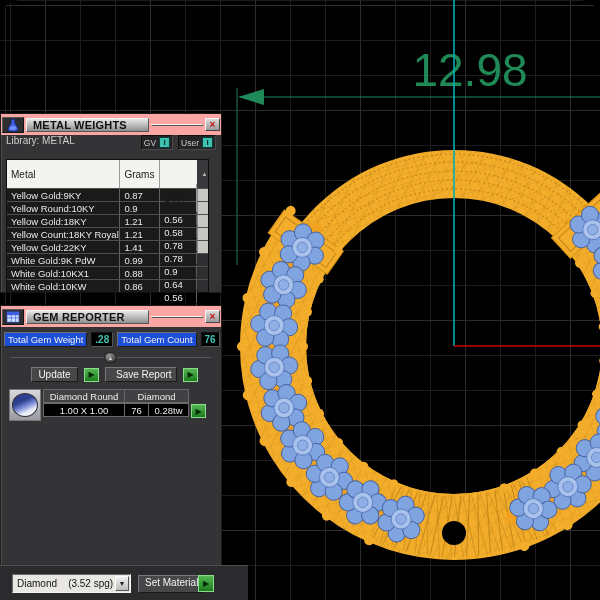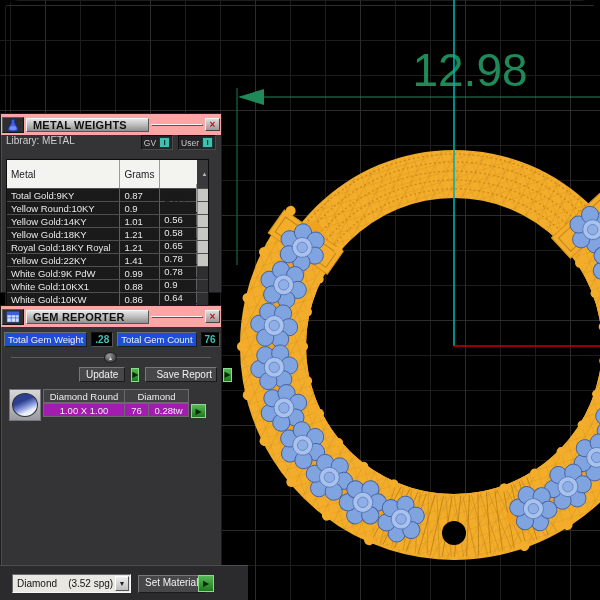--- a/index.html
+++ b/index.html
@@ -73,30 +73,30 @@
     color:var(--teal);font-size:10px;font-weight:bold;text-align:left;padding:1px 3px;}
   .tv-w{width:28px;} .tv-c{width:26px;}
   .divider{position:relative;height:12px;margin-top:2px;}
   .divider .line{position:absolute;left:10px;right:10px;top:6px;border-top:1px solid #5a5a5c;}
   .divider .knob{position:absolute;left:50%;top:1px;width:13px;height:11px;margin-left:-7px;
     border-radius:50%;background:radial-gradient(circle at 35% 30%,#9a9a9c,#48484a 70%);
     border:1px solid #222;color:#ddd;font-size:6px;display:flex;align-items:center;justify-content:center;}
   .btn-row{display:flex;align-items:center;height:17px;margin-top:3px;padding-left:30px;gap:6px;}
   .gbtn{background:#47474A;border:1px solid;border-color:#77777a #1a1a1a #1a1a1a #77777a;
     color:#F2F2F2;font-size:10px;text-align:center;padding:1px 6px;white-space:nowrap;}
-  .btn-update{width:47px;margin-left:48px;} .btn-save{width:72px;text-align:left;padding-left:10px;}
+  .btn-update{width:47px;} .btn-save{width:72px;text-align:left;padding-left:10px;}
   .play-btn{width:15px;height:14px;background:linear-gradient(#54B854,#1E7A1E);
     border:1px solid #8ADB8A;color:#032803;font-size:8px;display:flex;align-items:center;justify-content:center;}
   .gem-row{display:flex;align-items:flex-start;margin:6px 0 0 8px;}
   .gem-thumb{width:32px;height:32px;background:linear-gradient(#d8d8dc,#9a9aa2);
     border:1px solid #777;margin-right:2px;display:flex;align-items:center;justify-content:center;}
   .gem-ball{width:26px;height:24px;border-radius:50%;
     background:linear-gradient(155deg,#2E3F8F 35%,#7d90d8 55%,#ECF0FB 75%);border:1px solid #333;}
   .gem-grid{display:grid;grid-template-columns:82px 24px 40px;font-size:9.5px;color:#ECECEC;}
-  .gem-cell{border:1px solid #6a6a6c;border-left-width:0;background:#a21caf;height:14px;
+  .gem-cell{border:1px solid #6a6a6c;border-left-width:0;background:#000000;height:14px;
     display:flex;align-items:center;justify-content:center;white-space:nowrap;}
   .gem-cell.first{border-left-width:1px;}
   .gem-cell.head{background:#414144;}
   .gem-cell.span2{grid-column:2 / span 2;}
   .gem-row .play-btn{margin-left:2px;margin-top:15px;}
 
   
   #toolbar{position:absolute;left:0;top:565px;width:248px;height:35px;background:#2B2B2D;
     border-top:1px solid #4e4e50;}
   .combo{position:absolute;left:12px;top:8px;width:119px;height:19px;background:#E9E7E2;
@@ -318,45 +318,39 @@
       </span>
     </div>
     <div class="mtable">
       <div class="mhead">
         <div class="c c-metal">Metal</div>
         <div class="c c-grams">Grams</div>
         <div class="c c-dwt">DWT</div>
         <div class="c c-scroll">▲</div>
       </div>
       <div class="mrow">
-        <div class="c c-metal">Total Gold:9KY</div>
+        <div class="c c-metal">Yellow Gold:9KY</div>
         <div class="c c-grams">0.87</div>
         <div class="c c-dwt">0.56</div>
         <div class="c c-scroll thumb"></div>
       </div>
       <div class="mrow">
         <div class="c c-metal">Yellow Round:10KY</div>
         <div class="c c-grams">0.9</div>
         <div class="c c-dwt">0.58</div>
         <div class="c c-scroll thumb"></div>
       </div>
       <div class="mrow">
-        <div class="c c-metal">Yellow Gold:14KY</div>
-        <div class="c c-grams">1.01</div>
-        <div class="c c-dwt">0.65</div>
-        <div class="c c-scroll thumb"></div>
-      </div>
-      <div class="mrow">
         <div class="c c-metal">Yellow Gold:18KY</div>
         <div class="c c-grams">1.21</div>
         <div class="c c-dwt">0.78</div>
         <div class="c c-scroll thumb"></div>
       </div>
       <div class="mrow">
-        <div class="c c-metal">Royal Gold:18KY Royal</div>
+        <div class="c c-metal">Yellow Count:18KY Royal</div>
         <div class="c c-grams">1.21</div>
         <div class="c c-dwt">0.78</div>
         <div class="c c-scroll thumb"></div>
       </div>
       <div class="mrow">
         <div class="c c-metal">Yellow Gold:22KY</div>
         <div class="c c-grams">1.41</div>
         <div class="c c-dwt">0.9</div>
         <div class="c c-scroll thumb"></div>
       </div>

